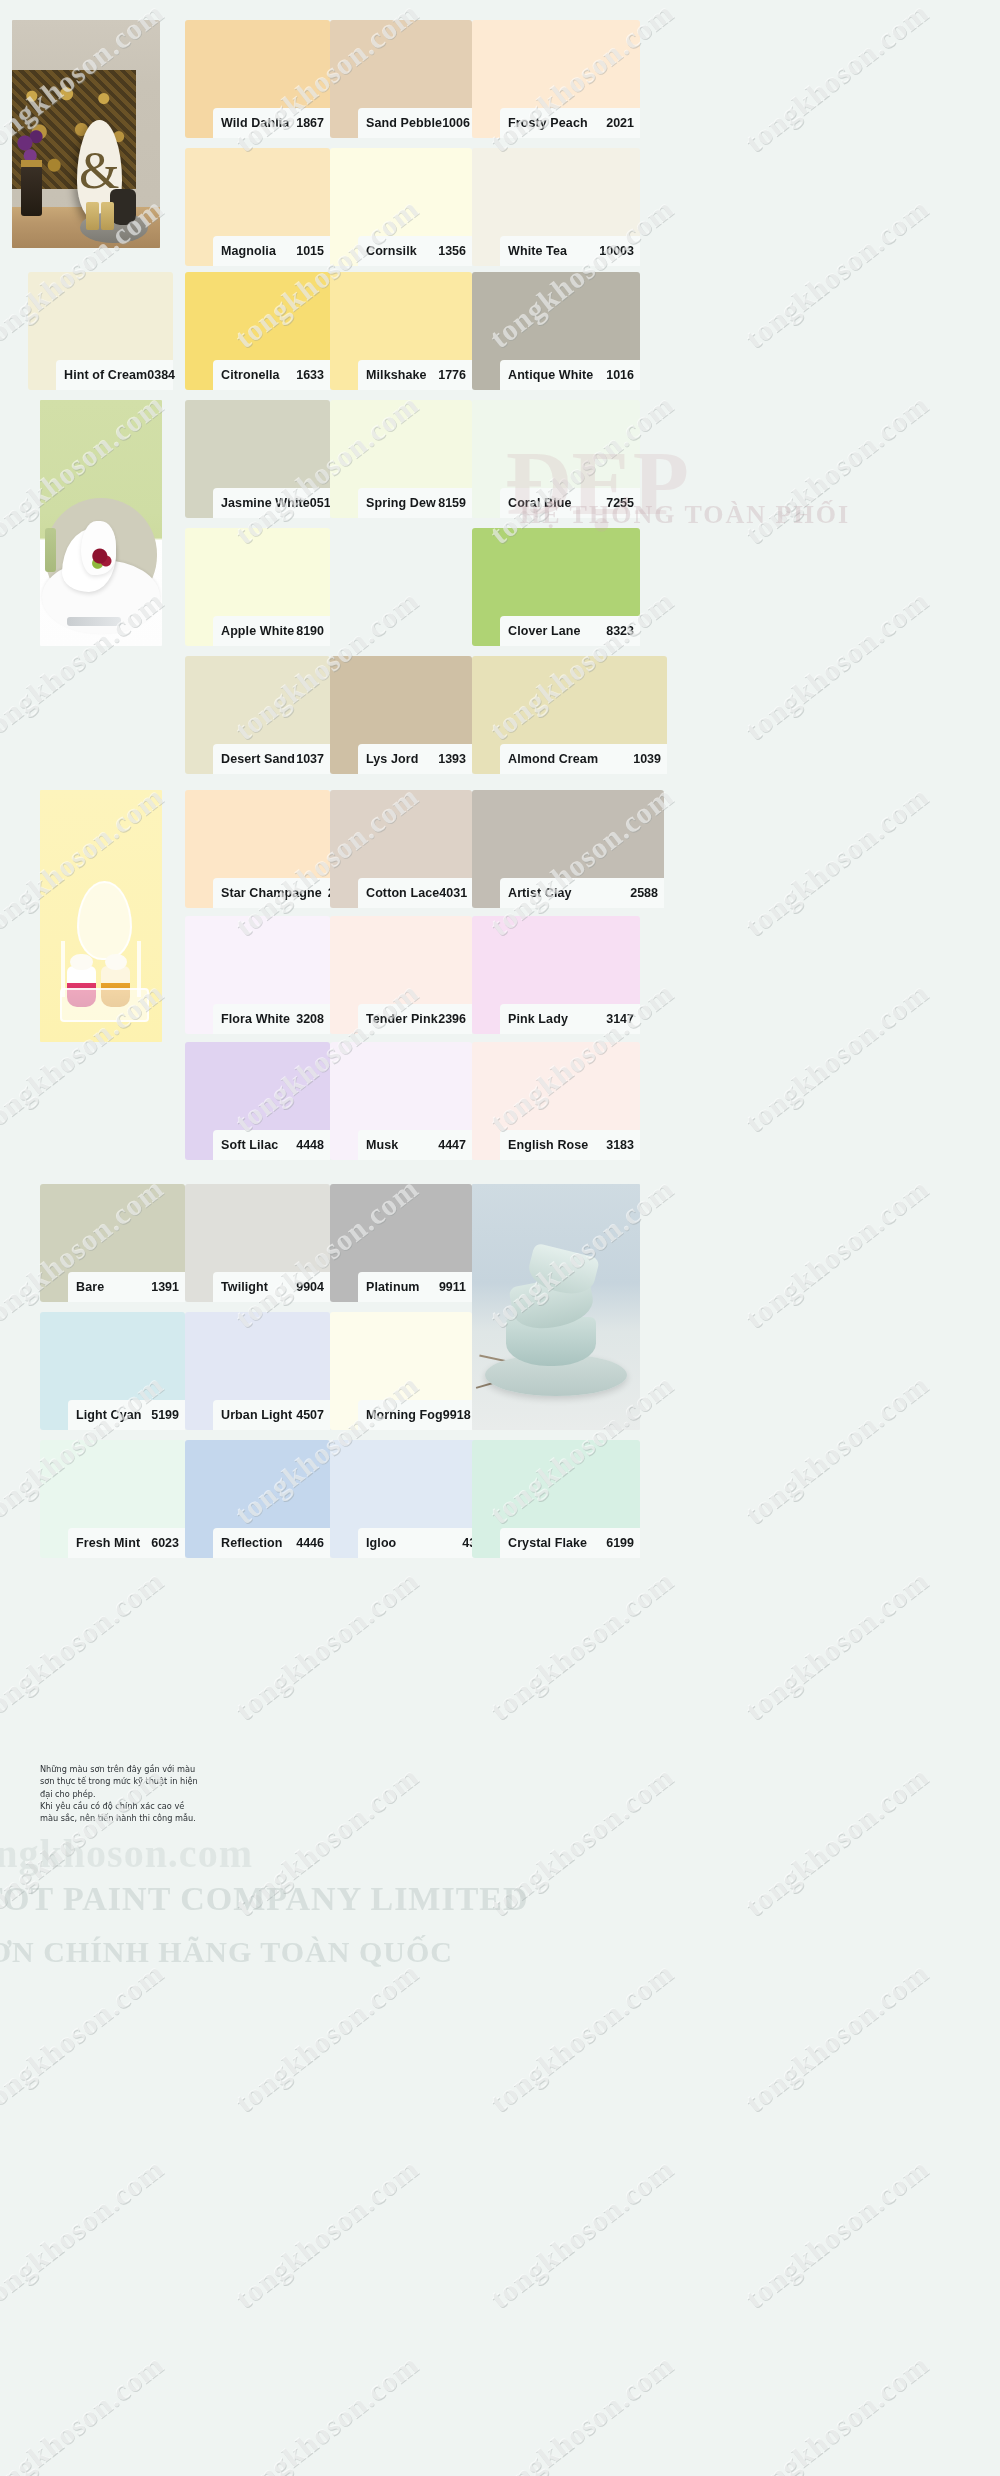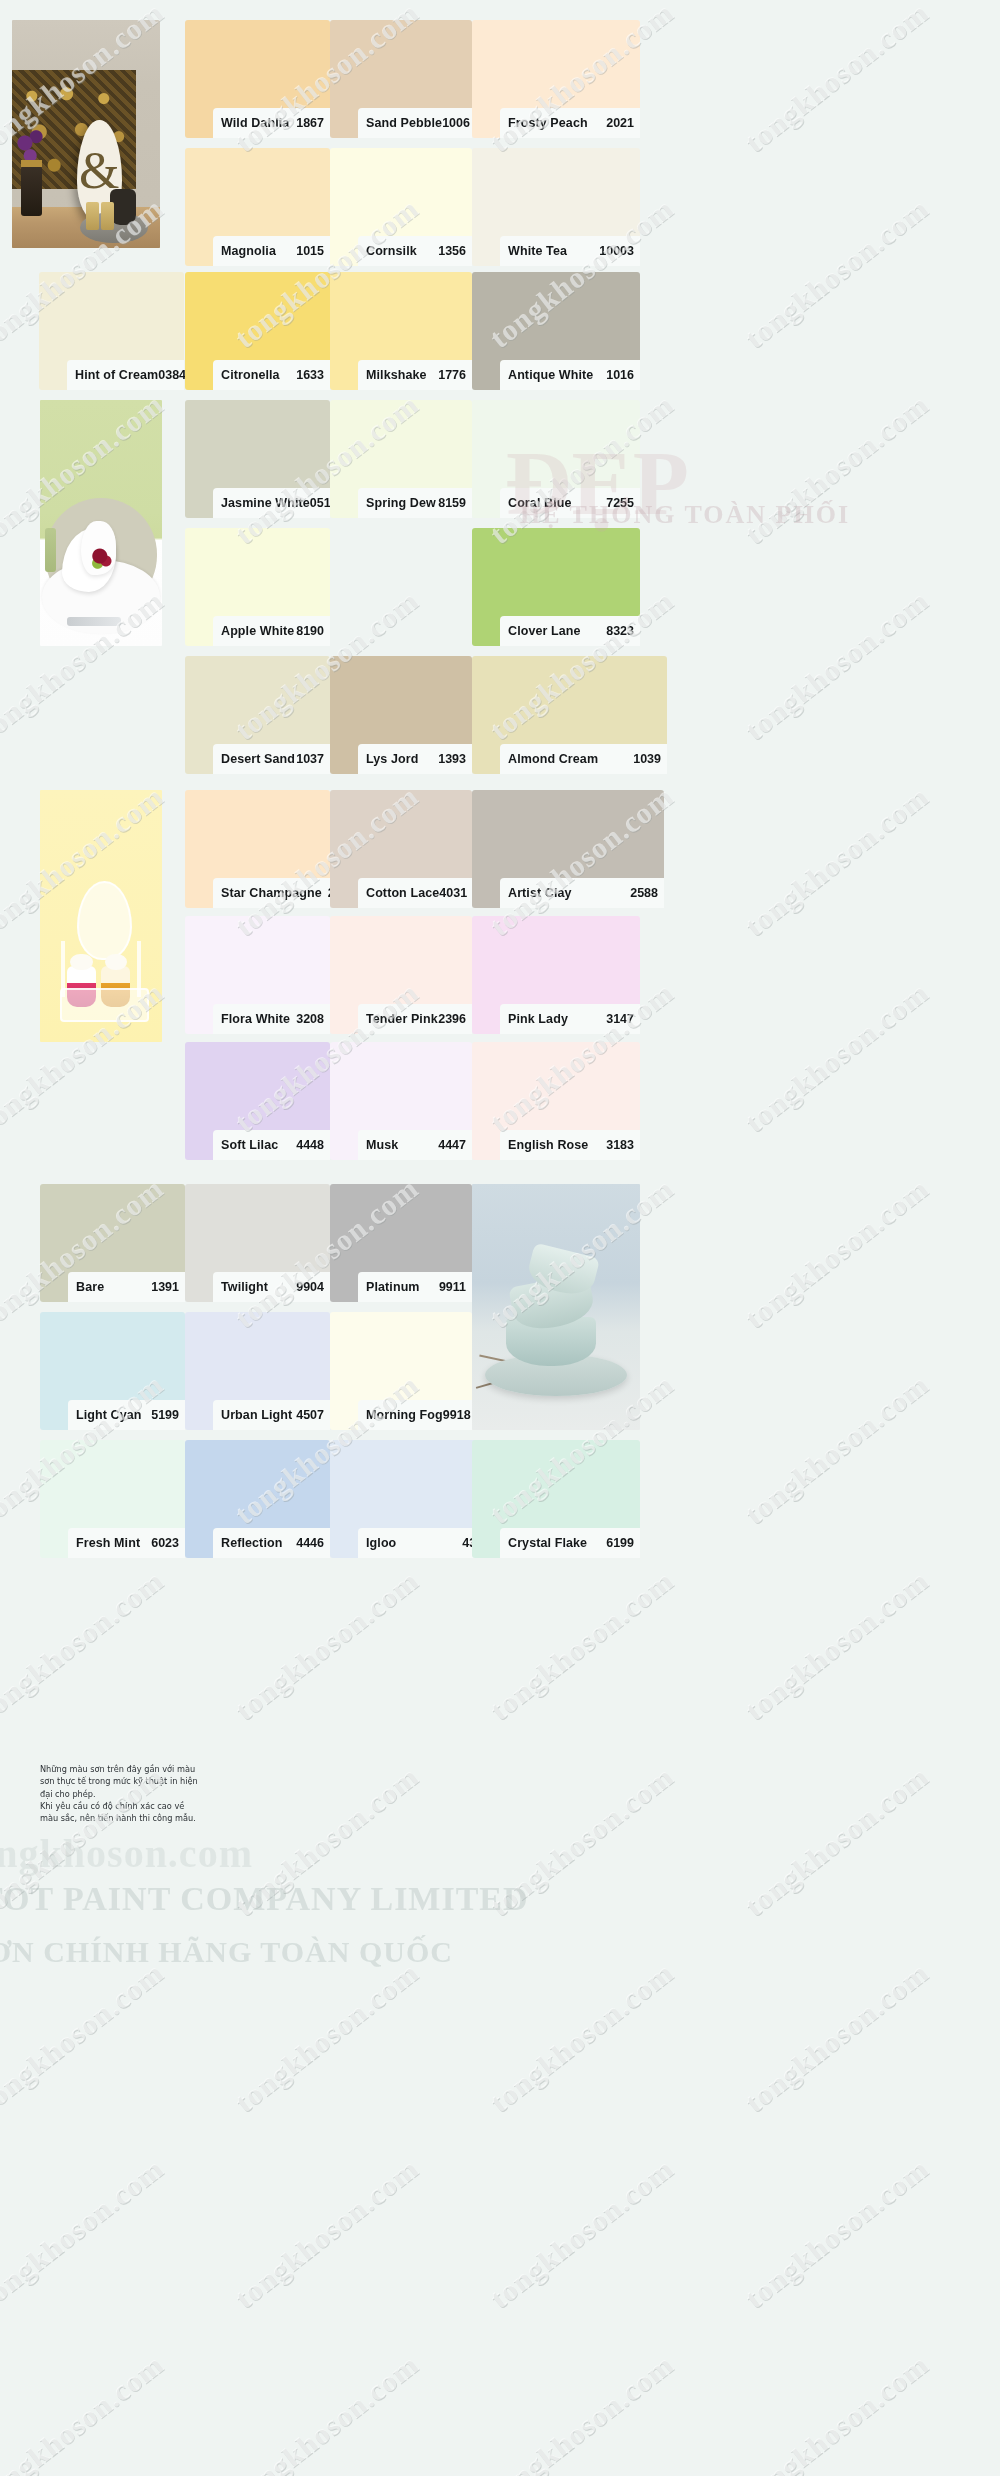--- a/index.html
+++ b/index.html
@@ -178,21 +178,21 @@
         <span class="cd">1356</span>
       </div>
     </div>
     <div class="cell" style="left: 472px; top: 148px; width: 168px; height: 118px;">
       <div class="sw" style="background: rgb(243, 241, 230);"></div>
       <div class="lab">
         <span class="nm">White Tea</span>
         <span class="cd">10003</span>
       </div>
     </div>
-    <div class="cell" style="left: 39px; top: 272px; width: 145px; height: 118px;">
+    <div class="cell" style="left: 28px; top: 272px; width: 145px; height: 118px;">
       <div class="sw" style="background: rgb(242, 238, 215);"></div>
       <div class="lab">
         <span class="nm">Hint of Cream</span>
         <span class="cd">0384</span>
       </div>
     </div>
     <div class="cell" style="left: 185px; top: 272px; width: 145px; height: 118px;">
       <div class="sw" style="background: rgb(247, 221, 114);"></div>
       <div class="lab">
         <span class="nm">Citronella</span>

